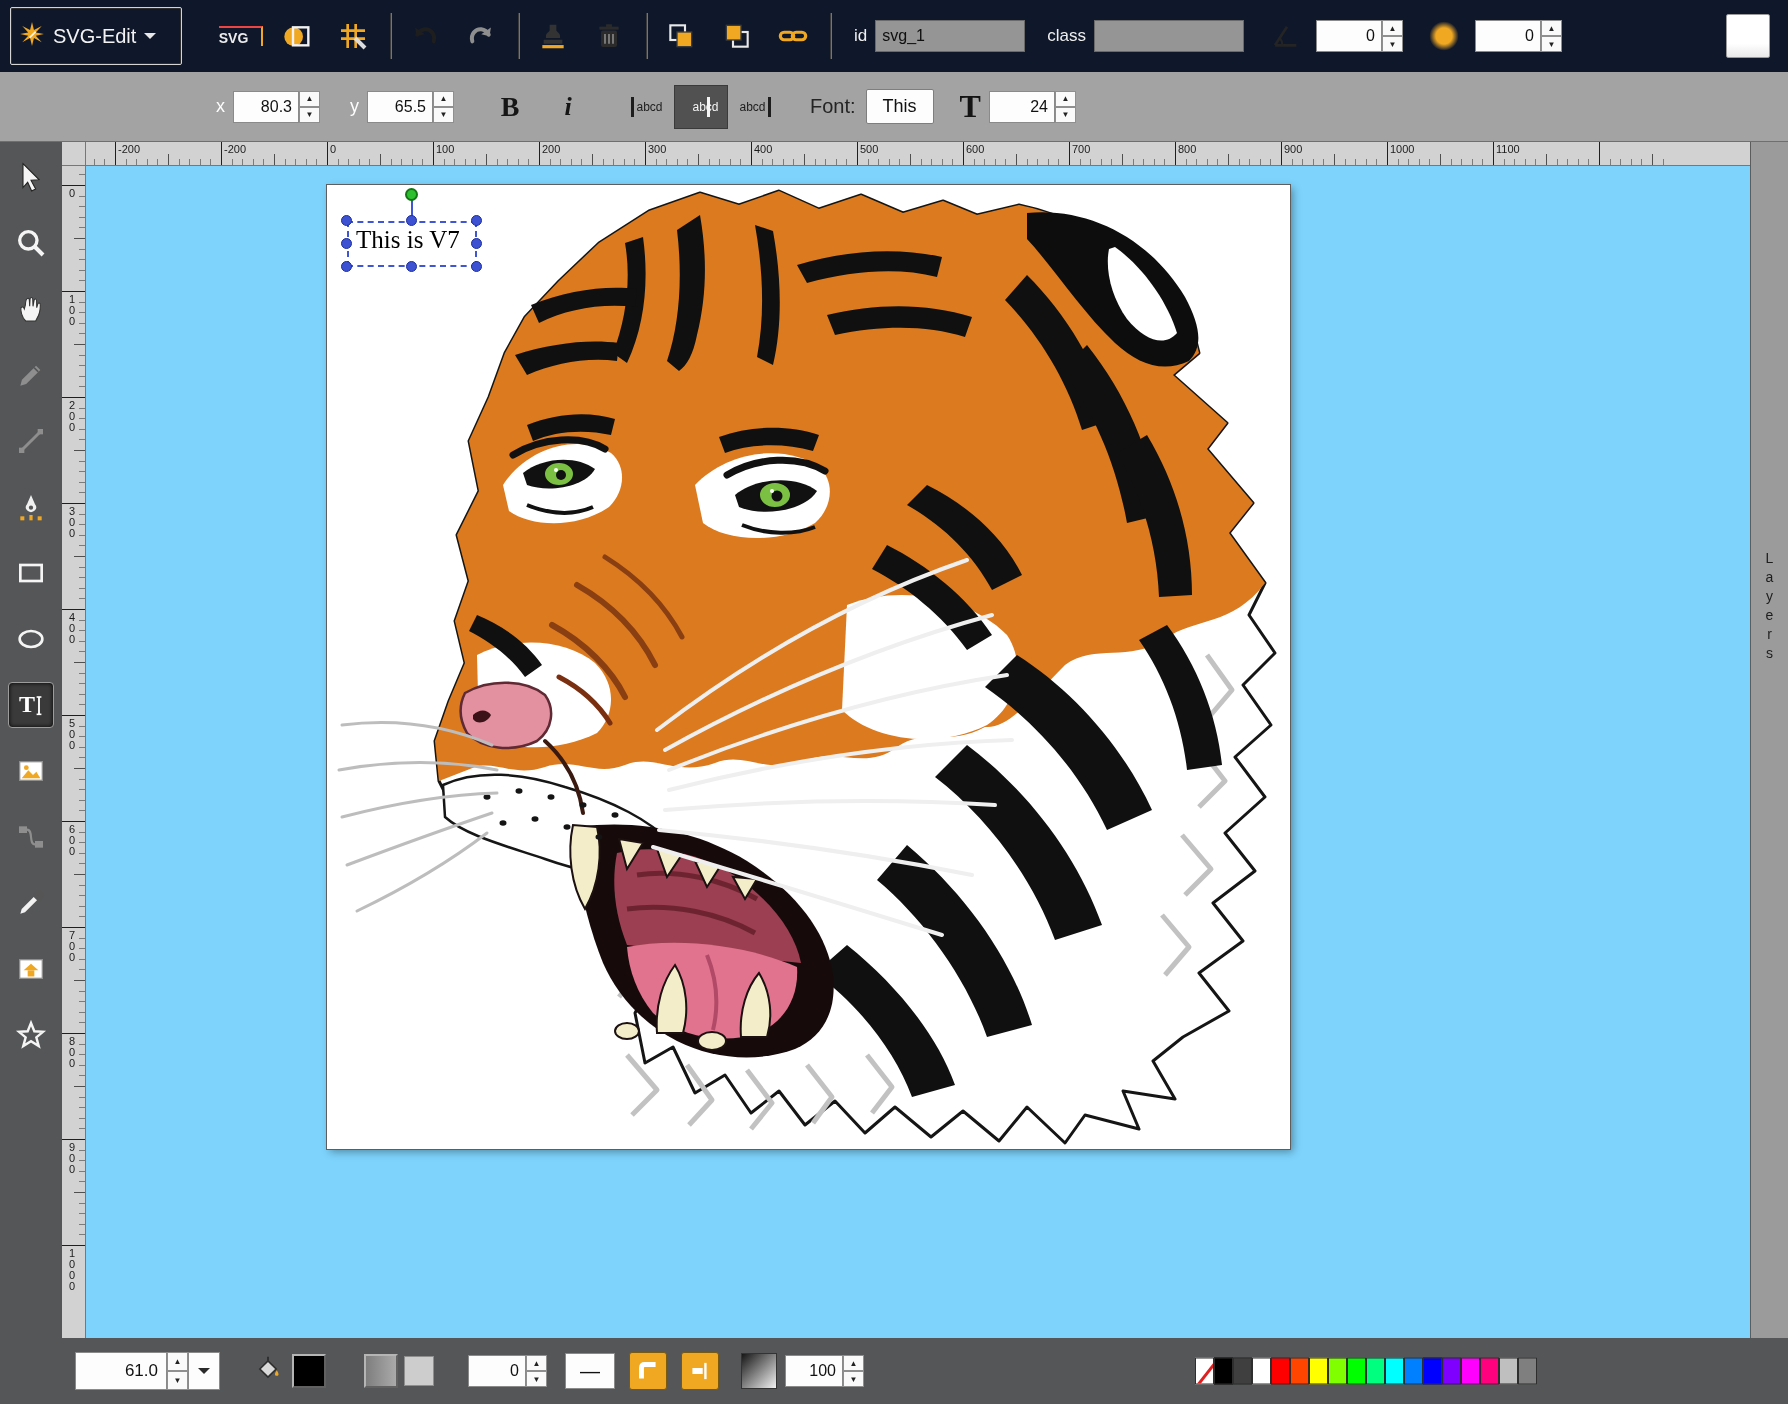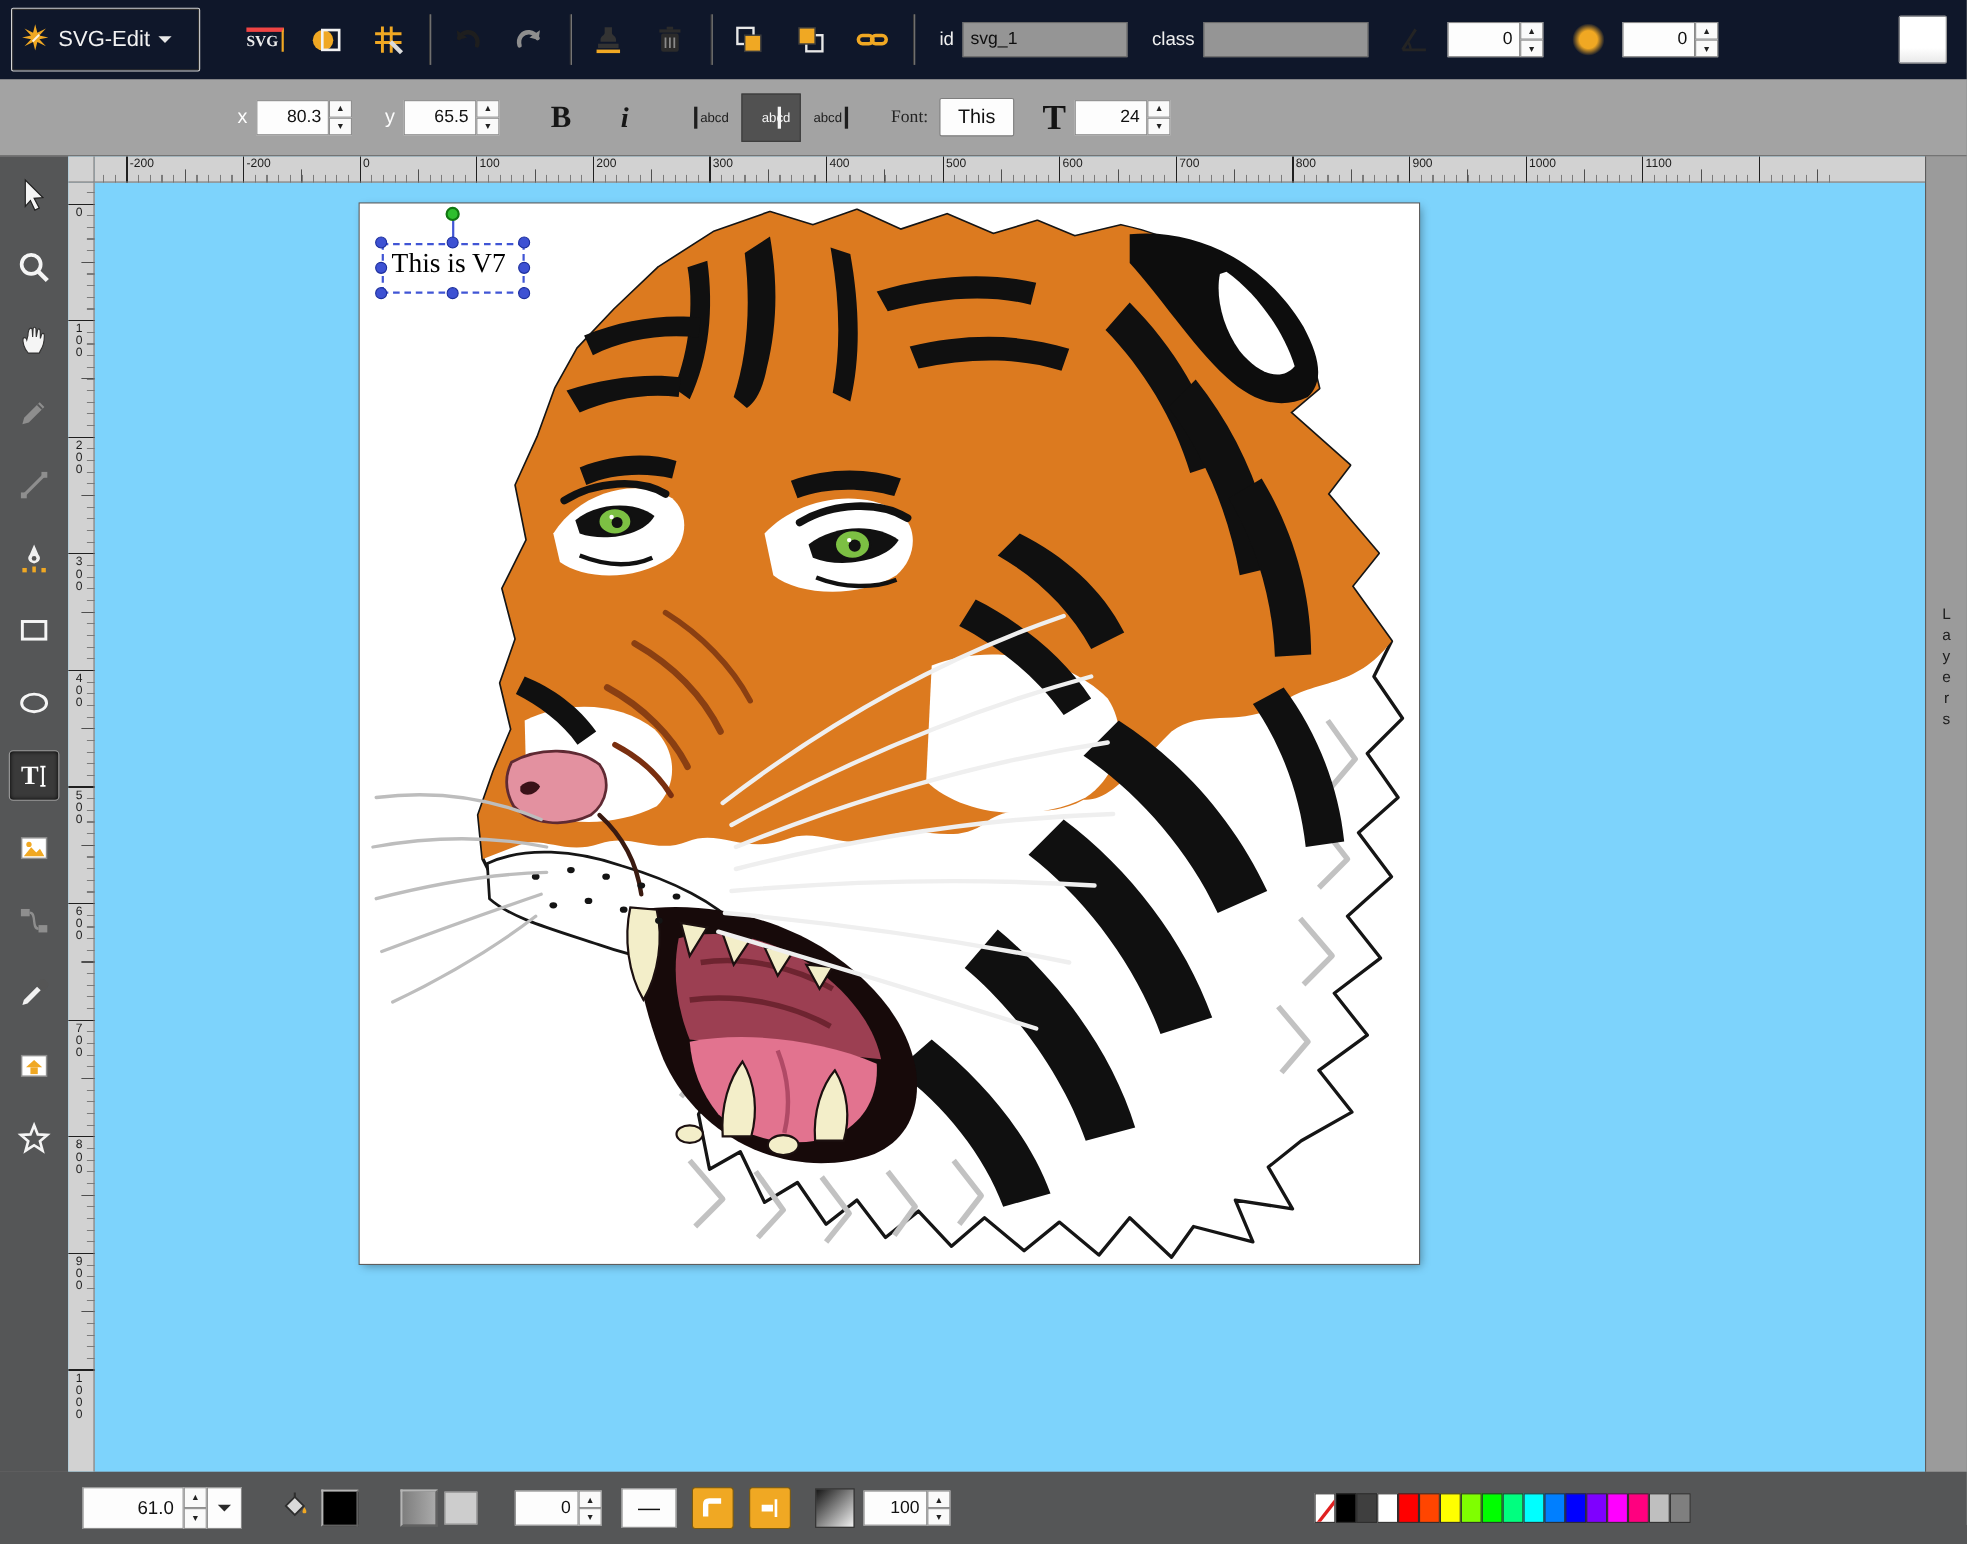--- a/index.html
+++ b/index.html
@@ -28,41 +28,41 @@
   .num-input { width:66px; height:32px; background:#fdfdfd; border:1px solid #8a8a8a;
     color:#111; font-size:16px; text-align:right; padding:0 6px; margin-left:8px;
     font-family:"Liberation Sans",sans-serif; }
   .spin { display:inline-flex; flex-direction:column; width:21px; height:32px; flex:none; }
   .spin span { flex:1; background:#fafafa; border:1px solid #8f8f8f; display:flex;
     align-items:center; justify-content:center; cursor:pointer; }
   .spin span::before { font-size:8px; color:#222; }
   .spin .up::before { content:"▲"; }
   .spin .dn::before { content:"▼"; }
   .src-txt { color:#ececec; font-weight:bold; font-size:14px; letter-spacing:0;
-    border-top:4px solid #ef4444; border-right:2px solid #f0a823; padding:2px 3px 0 0;font-family:Liberation Serif, serif; }
+    border-top:2px solid #ef4444; border-right:2px solid #f0a823; padding:2px 13px 0 0; }
   .bg-swatch { width:44px; height:44px; margin-left:auto; margin-right:8px;
     background:linear-gradient(#ffffff 0 68%, #e9e9e9); border:1px solid #9a9a9a;
     border-radius:2px; cursor:pointer; }
 
   
   .context-toolbar { position:absolute; left:0; top:72px; width:1788px; height:70px;
     background:#a3a3a3; border-bottom:1px solid #6f6f6f; display:flex; align-items:center;
     padding-left:202px; z-index:4; }
   .ctx-label { color:#fdfdfd; font-size:18px; margin-left:14px; }
   .glyph-btn { min-width:44px; height:44px; display:flex; align-items:center;
     justify-content:center; cursor:pointer; border-radius:3px; }
   .bold-glyph { font-family:"Liberation Serif",serif; font-weight:bold; font-size:28px; color:#161616; }
   .italic-glyph { font-family:"Liberation Serif",serif; font-style:italic; font-weight:bold;
     font-size:26px; color:#161616; }
   .align-btn { width:54px; height:44px; display:flex; align-items:center; justify-content:center;
     gap:2px; cursor:pointer; font-size:12px; color:#1d1d1d; }
   .align-btn .bar { width:3px; height:20px; background:#1d1d1d; }
   .align-btn.active { background:#515151; color:#f5f5f5; border:1px solid #3a3a3a; }
   .align-btn.active .bar { background:#f5f5f5; }
-  .font-label { color:#242424; font-size:16px; margin-left:28px;font-family:Liberation Serif, serif; }
+  .font-label { color:#242424; font-size:20px; margin-left:28px; }
   .serif-btn { background:#fdfdfd; border:1px solid #7e7e7e; color:#111; font-size:18px;
     padding:6px 16px; margin-left:10px; cursor:pointer; border-radius:2px; }
   .fontsize-glyph { font-family:"Liberation Serif",serif; font-weight:bold; font-size:32px;
     color:#141414; margin-left:26px; }
 
   
   .main-row { position:absolute; left:0; top:142px; width:1788px; bottom:66px; display:flex; }
   .left-tools { width:62px; background:#555657; flex:none; padding-top:12px; }
   .tool-btn { width:46px; height:46px; margin:0 auto 20px auto; display:flex;
     align-items:center; justify-content:center; border-radius:4px; cursor:pointer; }

